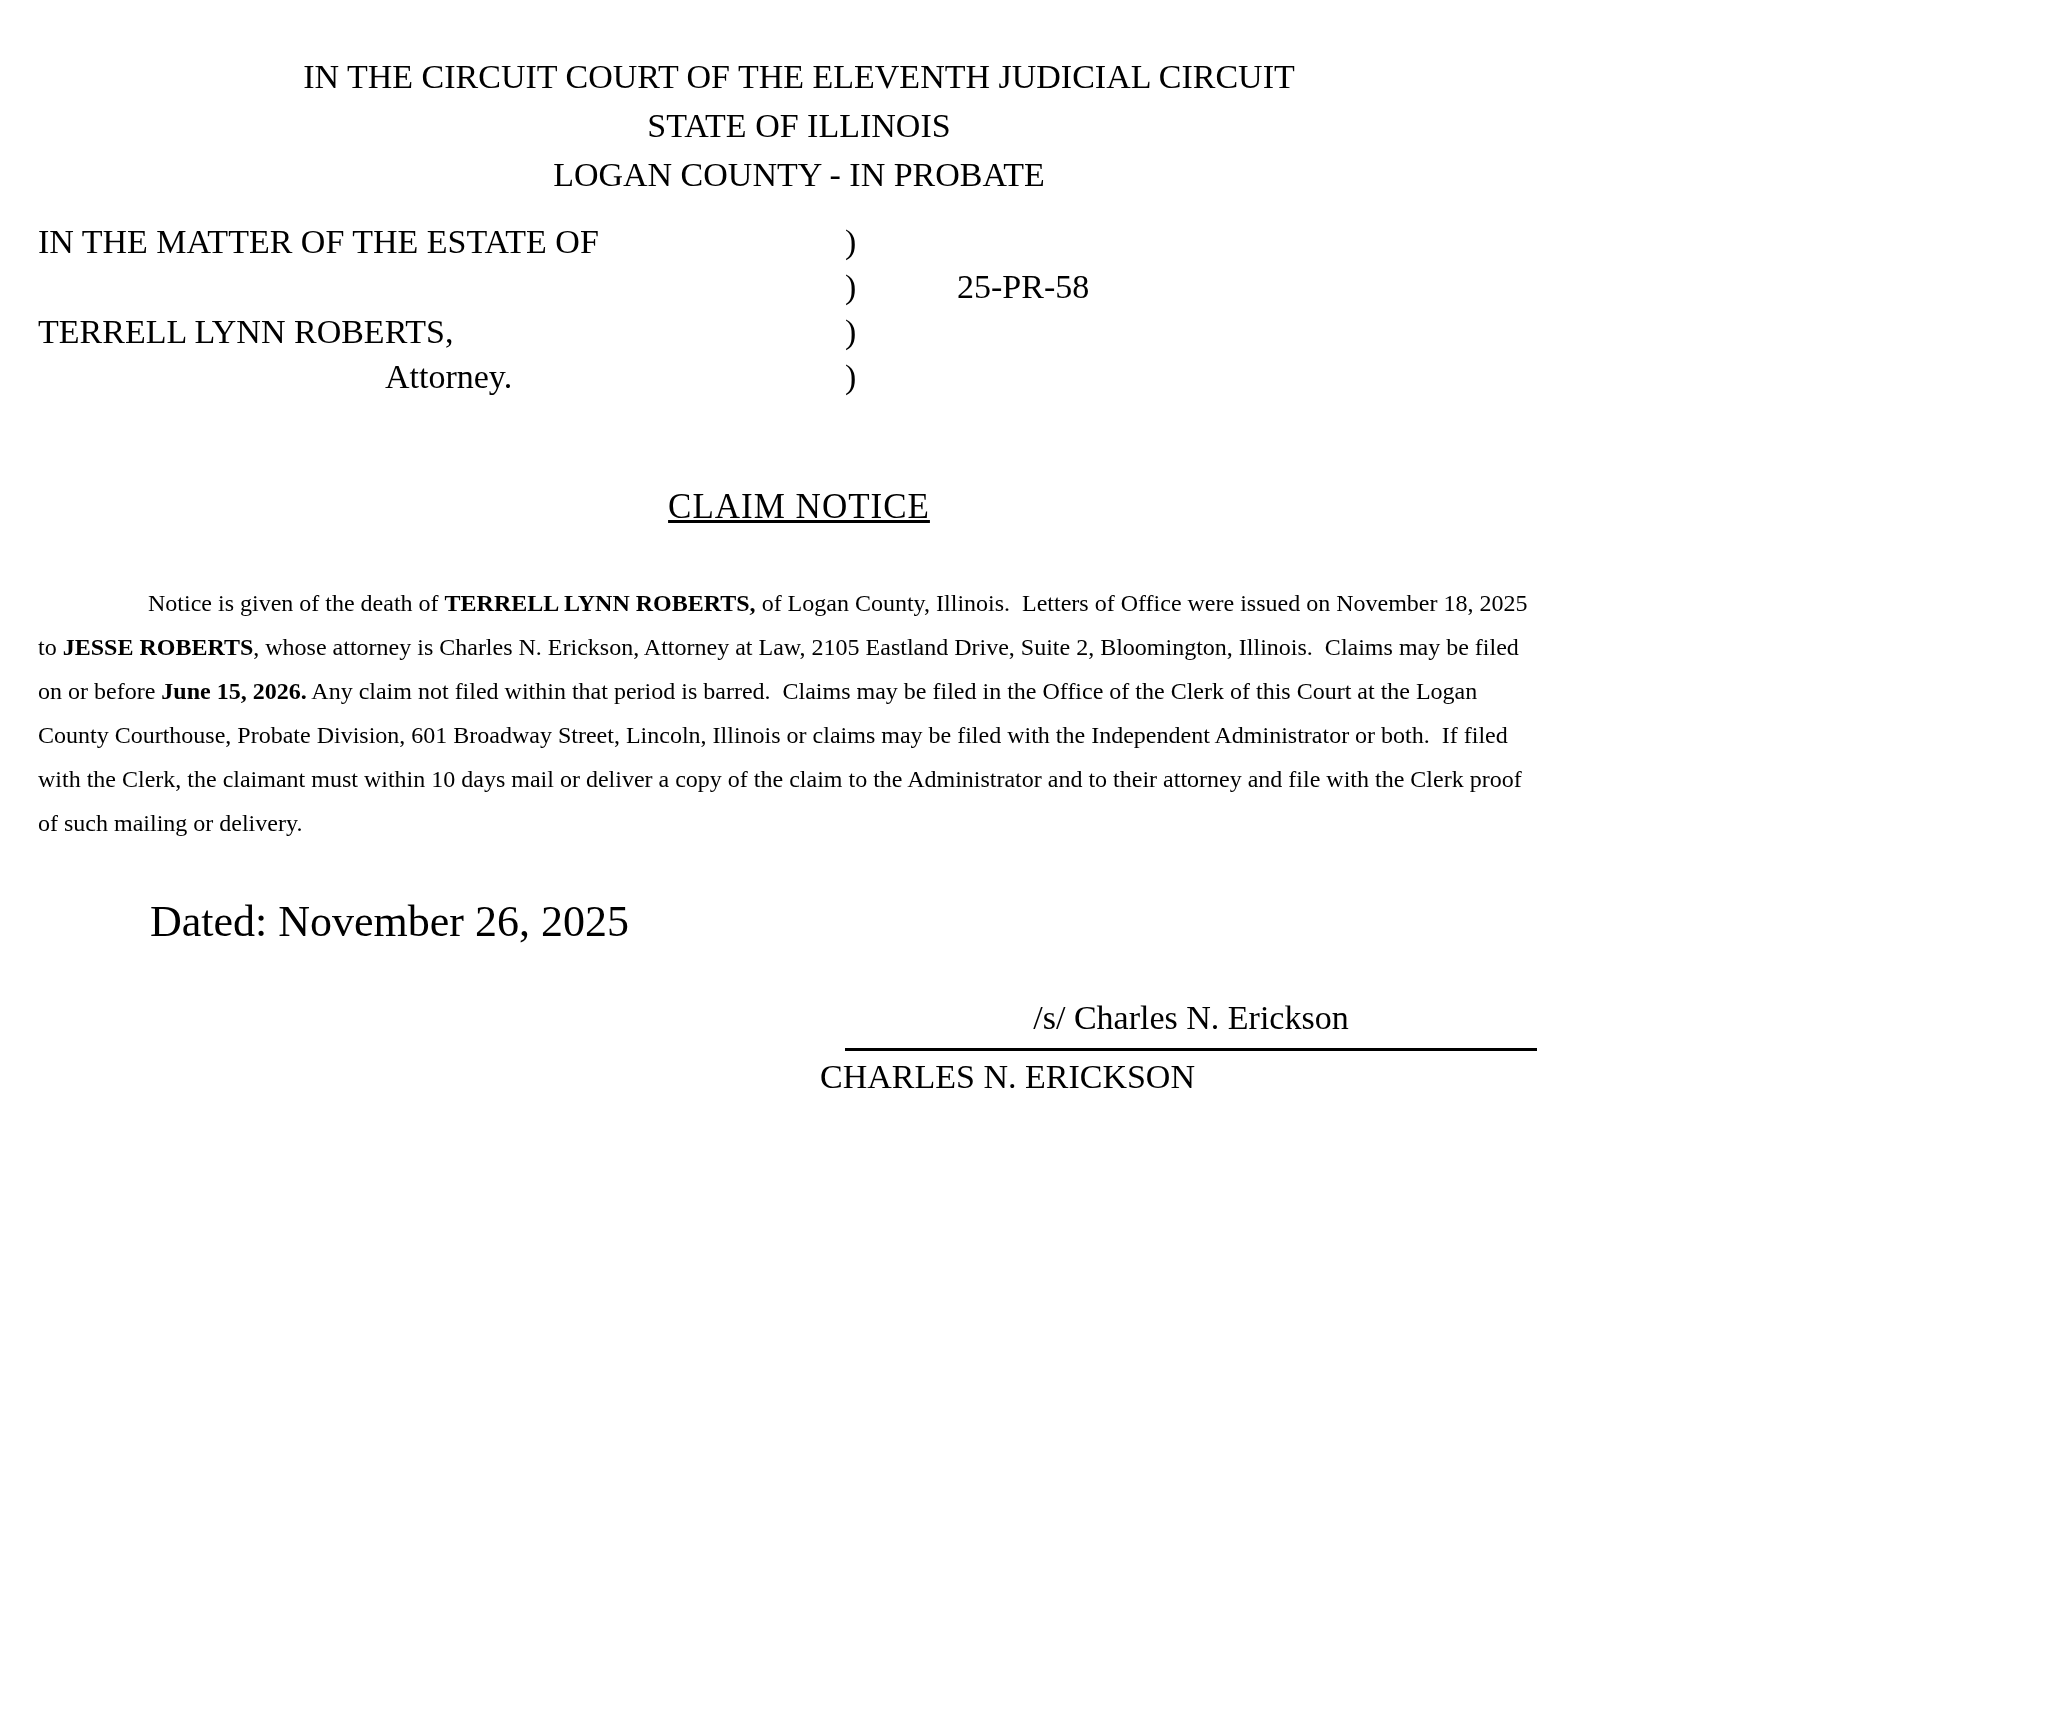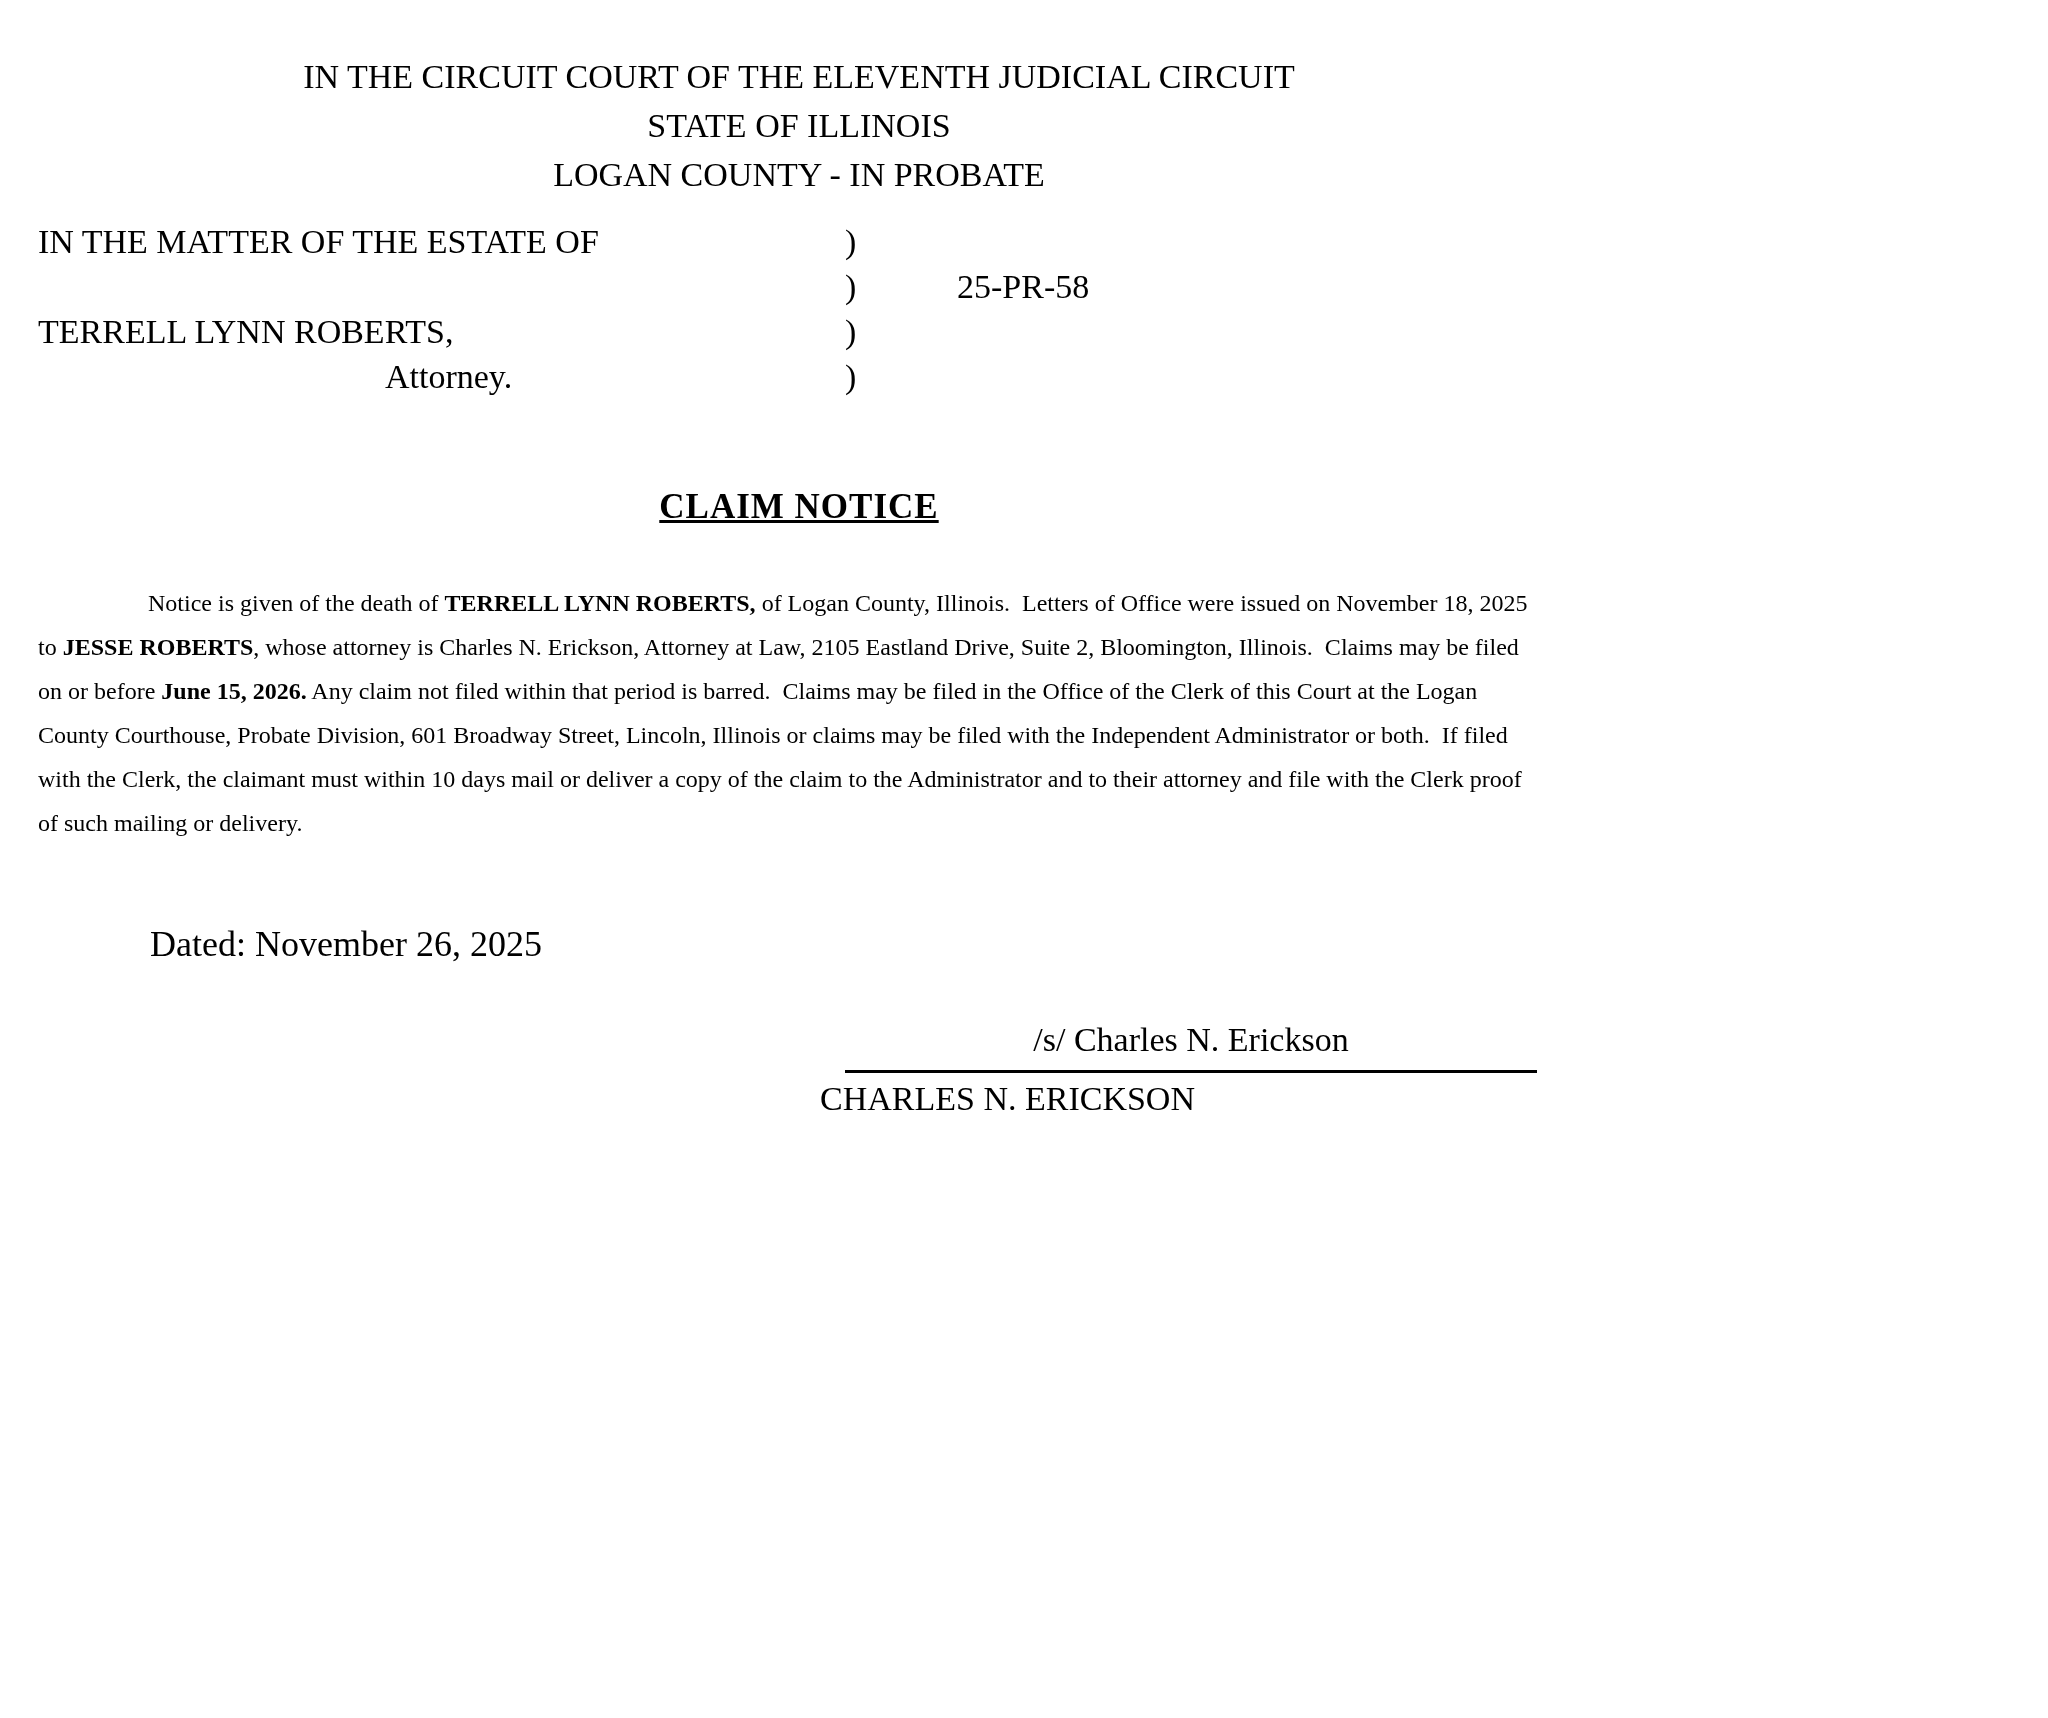--- a/index.html
+++ b/index.html
@@ -26,37 +26,37 @@
     grid-template-columns: 807px 112px auto;
     font-size: 34px;
     line-height: 45px;
   }
   .caption .cell { white-space: nowrap; }
   .caption .deceased { padding-left: 347px; }
   .doc-title {
     margin-top: 88px;
     text-align: center;
     font-size: 35px;
-    font-weight: bold;
+    font-weight: normal;
     text-decoration: underline;
     letter-spacing: 1px;
   }
   .bodytext {
     margin-top: 54px;
     width: 1502px;
     font-size: 24px;
     line-height: 44px;
     text-indent: 110px;
     white-space: pre-wrap;
   }
   .bold { font-weight: bold; }
   .dated {
-    margin-top: 77px;
+    margin-top: 55px;
     margin-left: 112px;
-    font-size: 36px;
+    font-size: 44px;
     line-height: 44px;
   }
   .sig-block { margin-top: 52px; }
   .sig-line {
     margin-left: 807px;
     width: 692px;
     border-bottom: 3px solid #000000;
     text-align: center;
     font-size: 34px;
     line-height: 44px;

